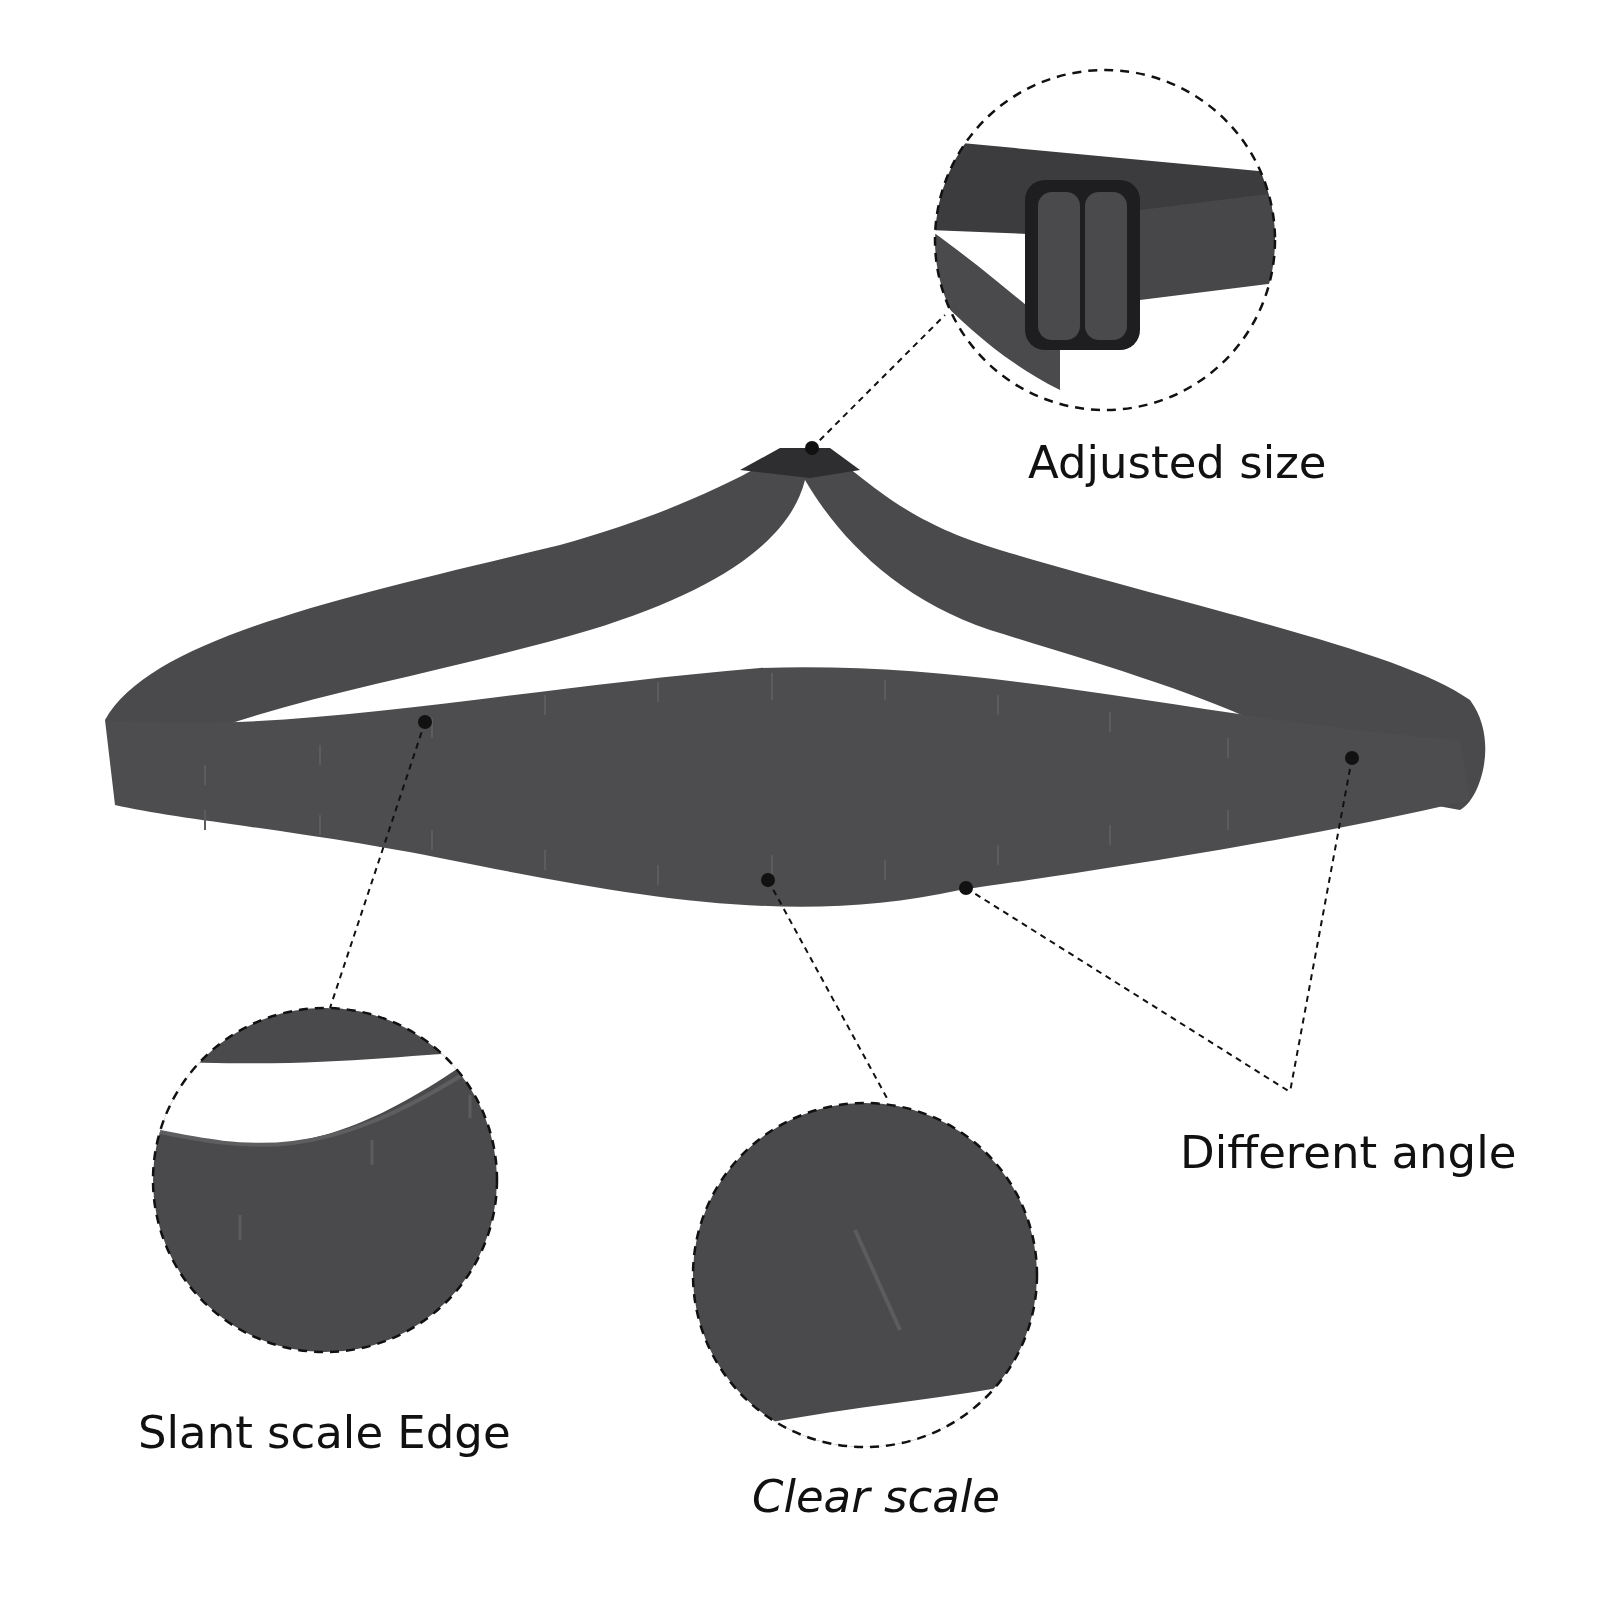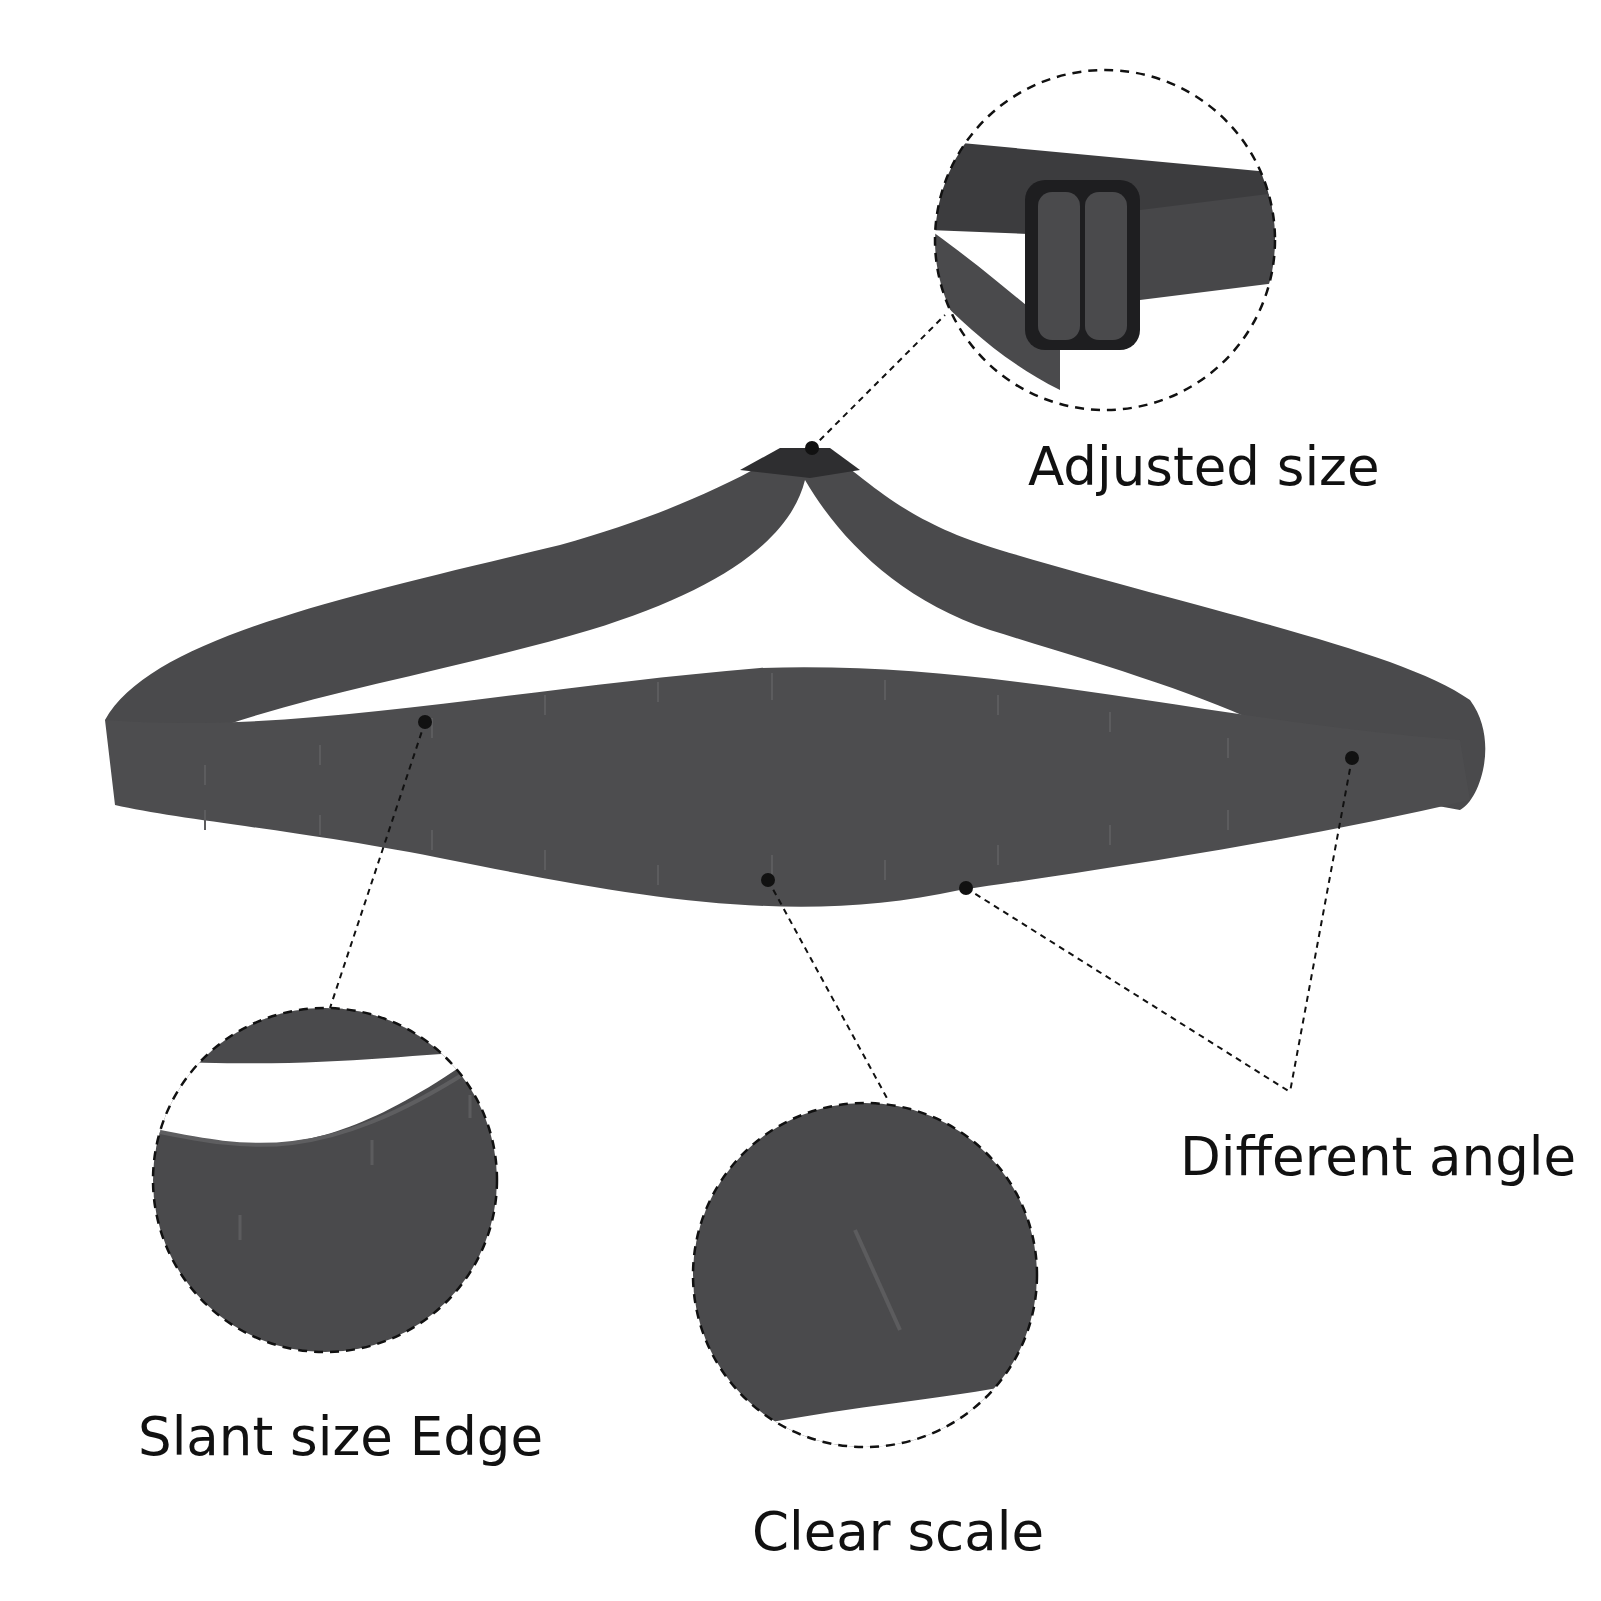--- a/index.html
+++ b/index.html
@@ -1,18 +1,18 @@
 <!DOCTYPE html>
 <html><head>
 <meta charset="utf-8">
 <style>
   html, body { margin:0; padding:0; background:#ffffff; }
   body { width:1601px; height:1601px; position:relative; overflow:hidden; font-family:"DejaVu Sans", sans-serif; }
   svg.main { position:absolute; left:0; top:0; }
-  .label { position:absolute; color:#111111; font-size:53px; white-space:nowrap; line-height:1; }
+  .label { position:absolute; color:#111111; font-size:45px; white-space:nowrap; line-height:1; }
 </style>
 </head>
 <body>
 
 <svg class="main" width="1601" height="1601" viewBox="0 0 1601 1601">
   <defs>
     <clipPath id="c1">
         <circle cx="1105" cy="240" r="170"></circle>
       </clipPath>
     <clipPath id="c2">
@@ -101,14 +101,14 @@
     <circle cx="812" cy="448" r="7"></circle>
     <circle cx="425" cy="722" r="7"></circle>
     <circle cx="768" cy="880" r="7"></circle>
     <circle cx="966" cy="888" r="7"></circle>
     <circle cx="1352" cy="758" r="7"></circle>
   </g>
 </svg>
 
 <div class="label" style="left:1028px; top:440px;">Adjusted size</div>
 <div class="label" style="left:1180px; top:1130px;">Different angle</div>
-<div class="label" style="left:138px; top:1410px;">Slant size Edge</div>
-<div class="label" style="left:752px; top:1505px;">Clear scale</div>
+<div class="label" style="left:138px; top:1410px;">Slant scale Edge</div>
+<div class="label" style="left:752px; top:1474px;font-style:italic;">Clear scale</div>
 
 </body></html>

